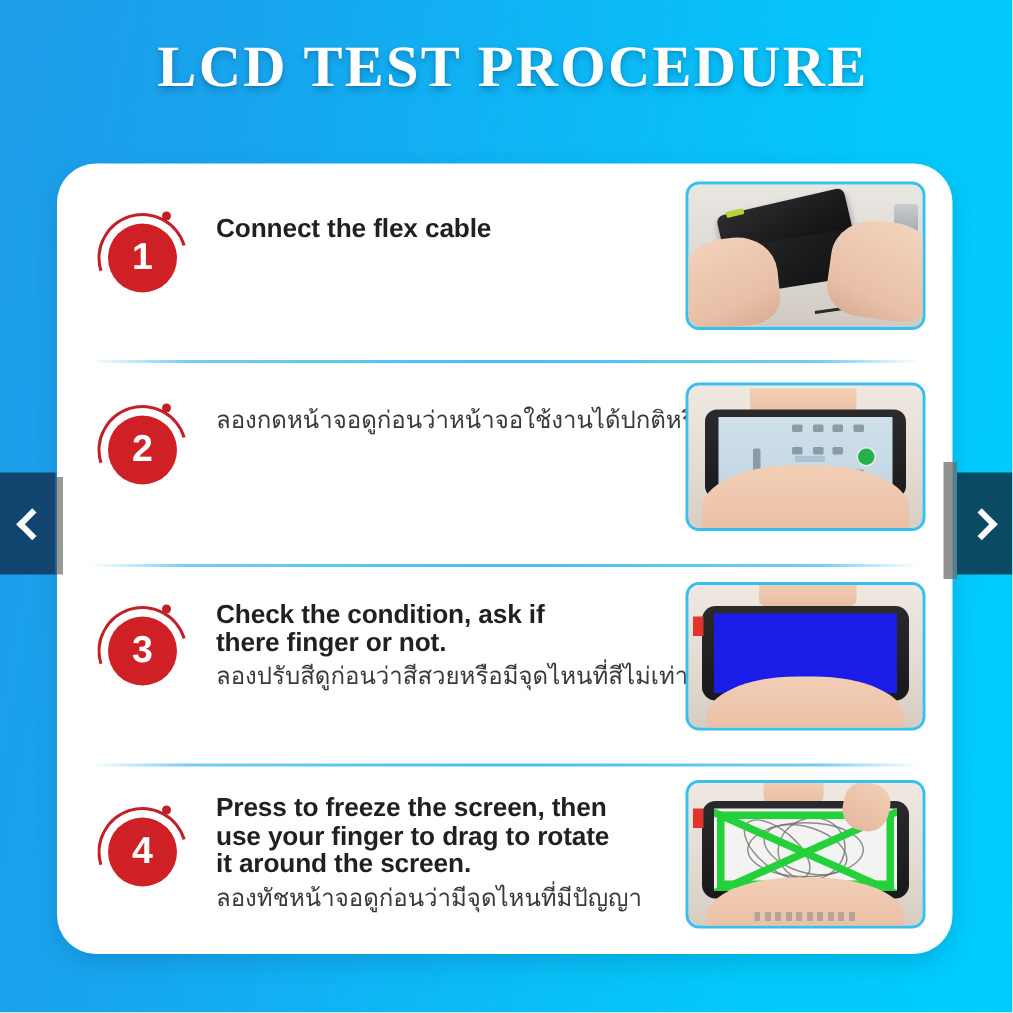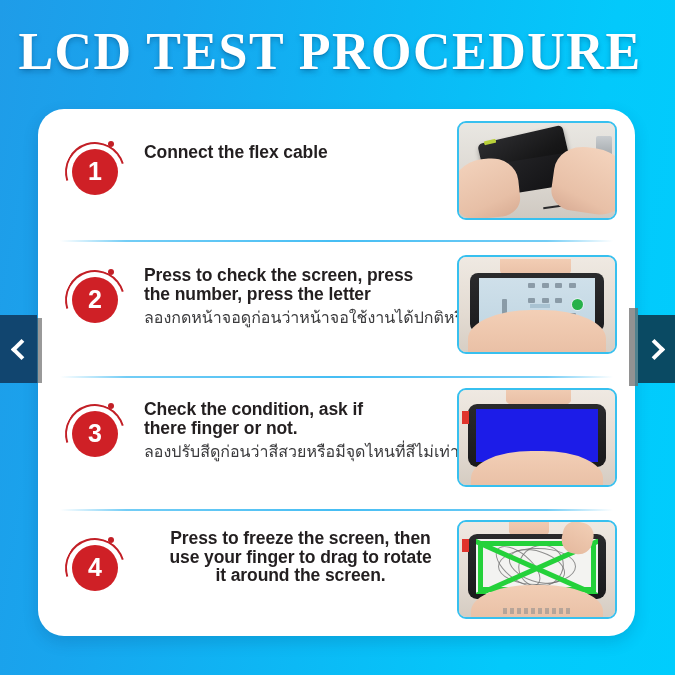--- a/index.html
+++ b/index.html
@@ -10,25 +10,25 @@
   }
   #root {
     position: relative;
     width: 675px; height: 675px;
     background: linear-gradient(100deg, #1f9ce8 0%, #18a5ee 22%, #0cb9f5 52%, #03c9fb 78%, #00cdfd 100%);
     overflow: hidden;
   }
   
   .title {
     position: absolute;
-    top: 22px; left: 0; width: 660px;
+    top: 22px; left: 12px; width: 660px;
     text-align: center;
     font-family: "Liberation Serif", "DejaVu Serif", serif;
     font-weight: 700;
-    font-size: 52px;
+    font-size: 39px;
     letter-spacing: 1.5px;
     color: #ffffff;
     text-shadow: 0 3px 5px rgba(0,70,120,0.38), 0 1px 1px rgba(0,60,110,0.25);
     white-space: nowrap;
   }
   
   .card {
     position: absolute;
     left: 38px; top: 109px;
     width: 597px; height: 527px;
@@ -126,21 +126,21 @@
     color: #3a3a3c;
     font-family: "Liberation Serif", "DejaVu Sans", serif;
     font-weight: 400;
     font-size: 16px;
     line-height: 1.25;
     white-space: nowrap;
   }
   .r1 .text-block { padding-top: 34px; }
   .r2 .text-block { padding-top: 26px; }
   .r3 .text-block { padding-top: 24px; }
-  .r4 .text-block { padding-top: 20px; text-align: center; }
+  .r4 .text-block { padding-top: 20px; }
   .r1 .badge-wrap { margin-top: 32px; }
   .r2 .badge-wrap { margin-top: 29px; }
   .r3 .badge-wrap { margin-top: 27px; }
   .r4 .badge-wrap { margin-top: 28px; }
 
   
   .thumb {
     flex: 0 0 160px;
     width: 160px; height: 99px;
     margin-right: 18px;
@@ -419,22 +419,20 @@
 
       <div class="row row-2 r2">
         <div class="badge-wrap">
           <div class="badge-ring"></div>
           <div class="badge-dot"></div>
           <div class="badge-circle">
             <span class="badge-num">2</span>
           </div>
         </div>
         <div class="text-block">
-          <div class="t-en">Press to check the screen, press
-the number, press the letter</div>
           <div class="t-th">ลองกดหน้าจอดูก่อนว่าหน้าจอใช้งานได้ปกติหรือไม่</div>
         </div>
         <div class="thumb">
           <div class="ph">
             <div class="p2-bg"></div>
             <div class="p2-fingers"></div>
             <div class="p2-phone"></div>
             <div class="p2-screen">
               <div class="p2-key" style="left:42%;top:10%;width:7px;height:5px;"></div>
               <div class="p2-key" style="left:54%;top:10%;width:7px;height:5px;"></div>
@@ -486,20 +484,21 @@
           <div class="badge-ring"></div>
           <div class="badge-dot"></div>
           <div class="badge-circle">
             <span class="badge-num">4</span>
           </div>
         </div>
         <div class="text-block">
           <div class="t-en">Press to freeze the screen, then
 use your finger to drag to rotate
 it around the screen.</div>
+          <div class="t-th">ลองทัชหน้าจอดูก่อนว่ามีจุดไหนที่มีปัญญา</div>
         </div>
         <div class="thumb">
           <div class="ph">
             <div class="p4-bg"></div>
             <div class="p4-fingers"></div>
             <div class="p4-phone"></div>
             <div class="p4-screen">
               <div class="p4-scribble"></div>
               <div class="p4-scribble s2"></div>
               <div class="p4-scribble s3"></div>

